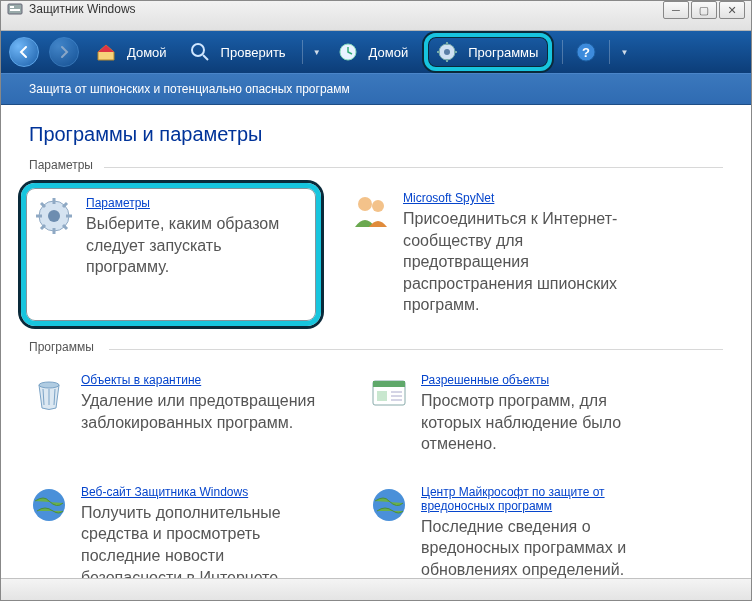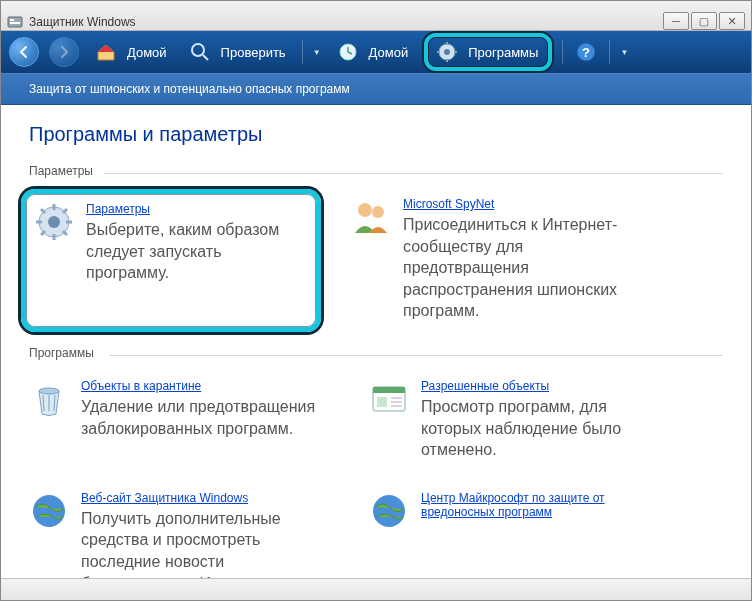--- a/index.html
+++ b/index.html
@@ -17,21 +17,21 @@
     background: #fff;
     border: 1px solid #888;
     display: flex;
     flex-direction: column;
   }
   .titlebar {
     height: 30px;
     background: linear-gradient(#f2f2f2, #e1e1e1);
     border-bottom: 1px solid #b5b5b5;
     display: flex;
-    align-items: flex-end;
+    align-items: flex-start;
     justify-content: space-between;
     padding: 0 6px;
   }
   .titlebar-left { display:flex; align-items:center; gap:6px; }
   .app-icon svg { display:block }
   .title-text { font-size: 12px; color:#333; }
   .win-controls { display:flex; gap:2px; }
   .win-btn {
     width: 26px; height: 18px;
     border: 1px solid #888;
@@ -85,21 +85,21 @@
   }
   .content-wrap {
     flex:1;
     background:#fff;
     padding: 18px 28px 10px 28px;
     overflow:hidden;
   }
   .page-title {
     font-size: 20px;
     color: #003399;
-    margin-bottom: 18px;
+    margin-bottom: 12px;
     font-weight: 400;
   }
   .group-label {
     font-size: 12px;
     color: #555;
     margin: 8px 0 4px 0;
   }
   .group-divider {
     border:none;
     border-top:1px solid #d8d8d8;
@@ -344,19 +344,20 @@
 
       <div class="card">
         <div class="card-icon">
           <svg width="40" height="40" viewBox="0 0 40 40">
               <circle cx="20" cy="20" r="16" fill="#4a90d9"></circle>
               <path d="M6 16 Q15 10 20 16 Q28 24 34 18 M8 26 Q16 20 24 26 Q30 30 34 26" fill="#6ab04c" stroke="#4b8e3b"></path>
             </svg>
         </div>
         <div class="card-body">
           <a class="card-link">Центр Майкрософт по защите от вредоносных программ</a>
+          <div class="card-desc">Последние сведения о вредоносных программах и обновлениях определений.</div>
         </div>
       </div>
     </div>
   </div>
 
   <div class="statusbar"></div>
 </div>
 
 </body></html>

